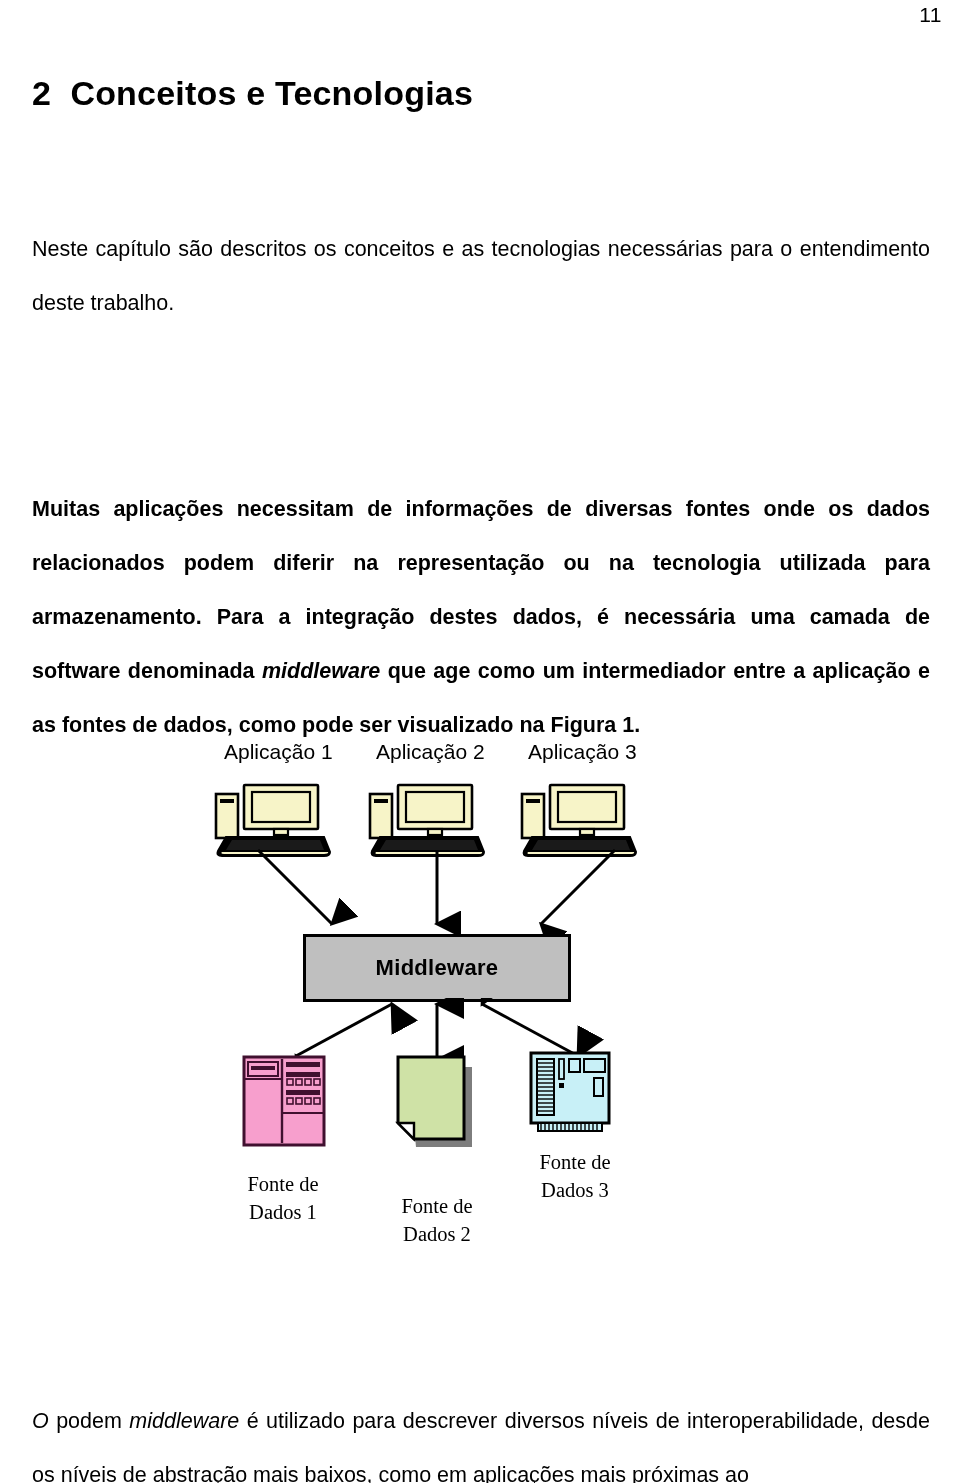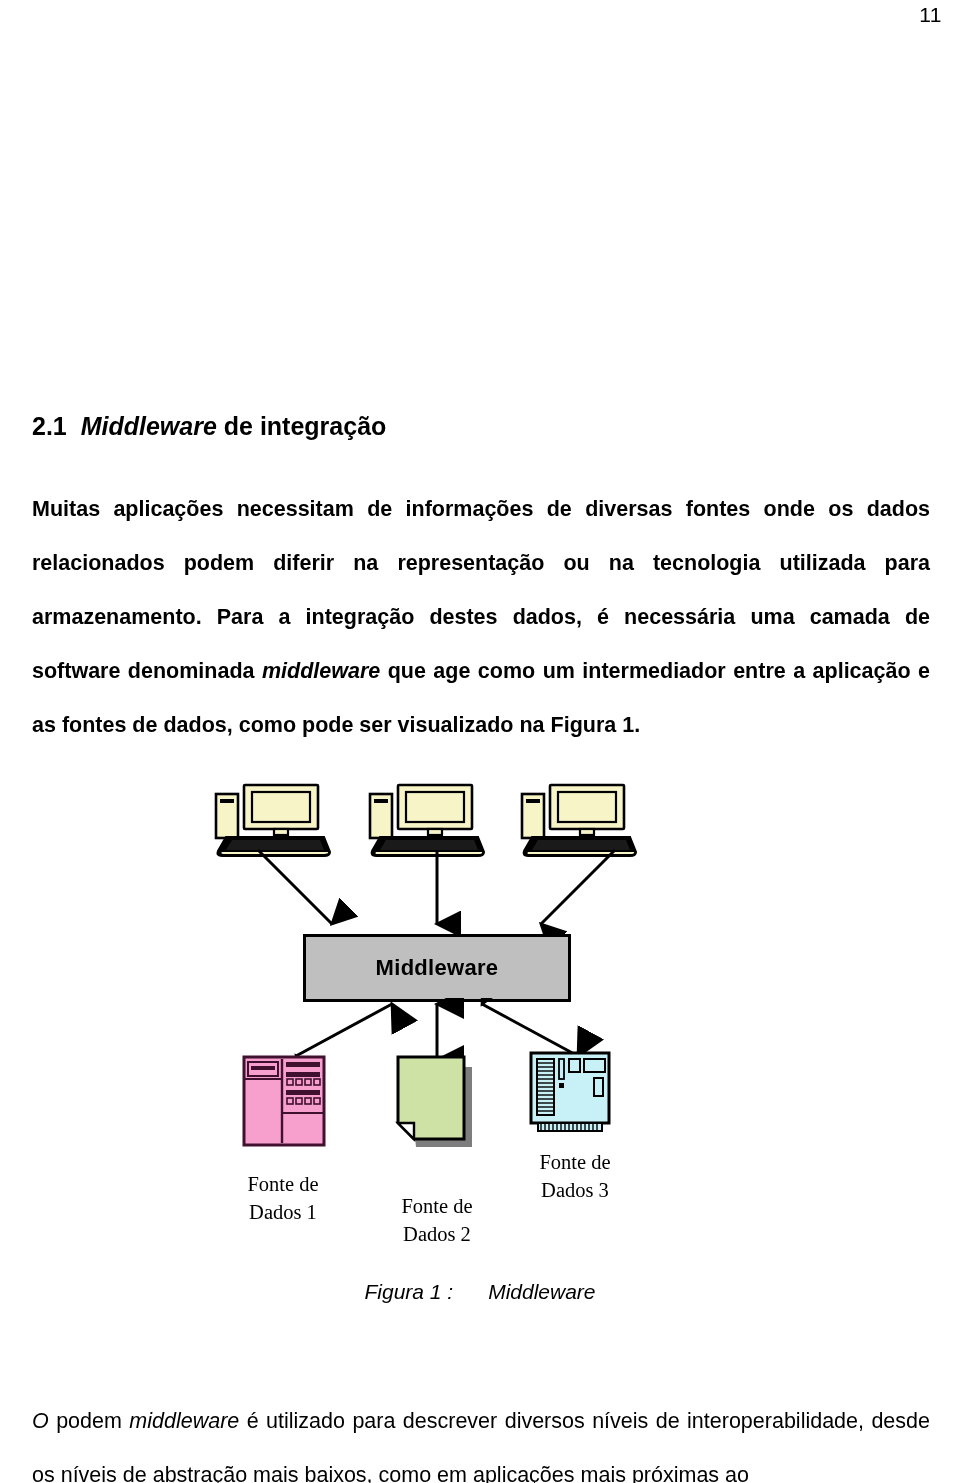--- a/index.html
+++ b/index.html
@@ -105,28 +105,34 @@
     white-space:pre;
   }
 </style>
 </head>
 <body>
 
 <div class="page">
 
   <div class="page-number">11</div>
 
-
-
-  <h2 class="section-heading"><span>2.1  </span><span class="it">Middleware</span><span> de integração</span></h2>
+  <h1 class="chapter-heading">2  Conceitos e Tecnologias</h1>
+
+  <p class="para p-intro">Neste capítulo são descritos os conceitos e as tecnologias necessárias para o entendimento deste trabalho.</p>
+
 
   <p class="para p-mid"><span>Muitas aplicações necessitam de informações de diversas fontes onde os dados relacionados podem diferir na representação ou na tecnologia utilizada para armazenamento. Para a integração destes dados, é necessária uma camada de software denominada </span><em>middleware</em><span> que age como um intermediador entre a aplicação e as fontes de dados, como pode ser visualizado na Figura 1.</span></p>
 
   <div class="figure">
 
+    <div class="app-labels">
+      <span class="app-label a1">Aplicação 1</span>
+      <span class="app-label a2">Aplicação 2</span>
+      <span class="app-label a3">Aplicação 3</span>
+    </div>
 
     <div class="computer c1">
       <svg viewBox="0 0 120 78" width="120" height="78" xmlns="http://www.w3.org/2000/svg">
 
         <rect x="4" y="12" width="22" height="44" fill="#f7f4c8" stroke="#000" stroke-width="2.6"></rect>
         <rect x="8" y="17" width="14" height="4" fill="#000"></rect>
 
         <rect x="32" y="3" width="74" height="44" rx="1" fill="#f7f4c8" stroke="#000" stroke-width="2.6"></rect>
         <rect x="40" y="10" width="58" height="30" fill="#f7f4c8" stroke="#000" stroke-width="2.2"></rect>
         <rect x="62" y="47" width="14" height="6" fill="#f7f4c8" stroke="#000" stroke-width="2.2"></rect>
@@ -290,18 +296,17 @@
       </svg>
     </div>
 
     <div class="ds-label l1">Fonte de
 Dados 1</div>
     <div class="ds-label l2">Fonte de
 Dados 2</div>
     <div class="ds-label l3">Fonte de
 Dados 3</div>
 
-    <div class="figure-caption">Figura 1 :      Middleware</div>
   </div>
 
   <p class="para p-tail"><em>O</em><span> podem </span><em>middleware</em><span> é utilizado para descrever diversos níveis de interoperabilidade, desde os níveis de abstração mais baixos, como em aplicações mais próximas ao</span></p>
 
 </div>
 
 </body></html>

